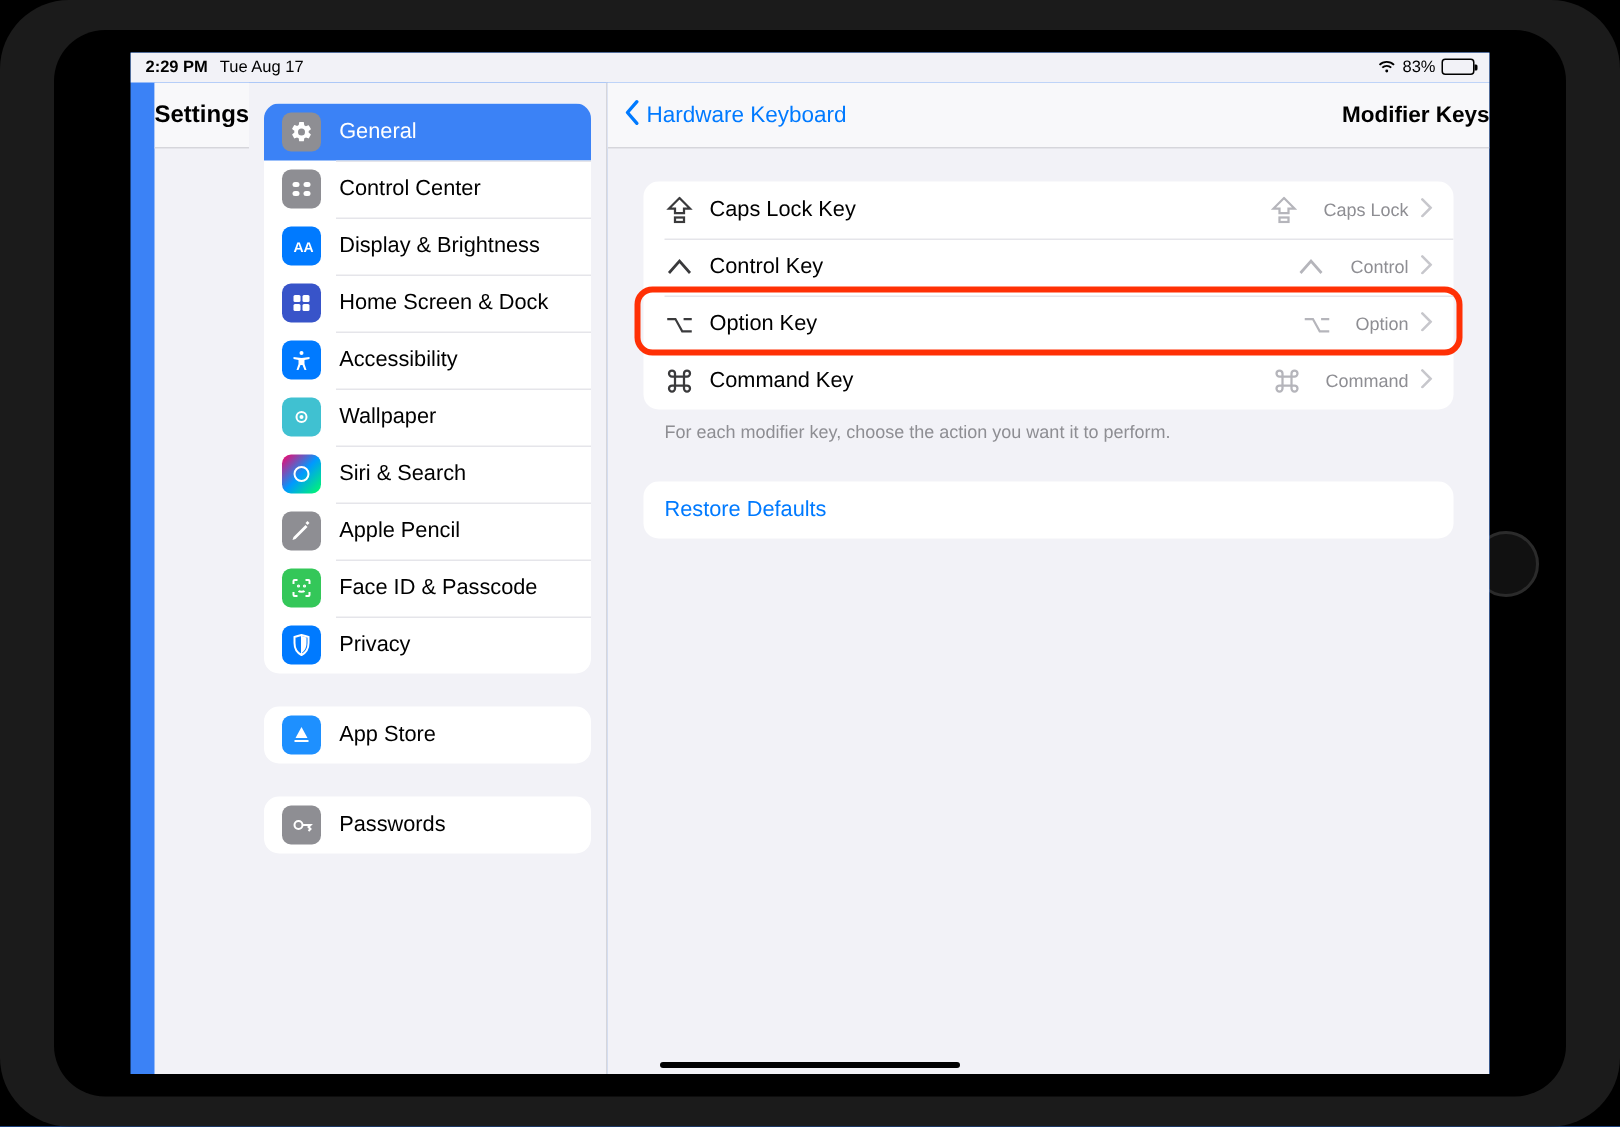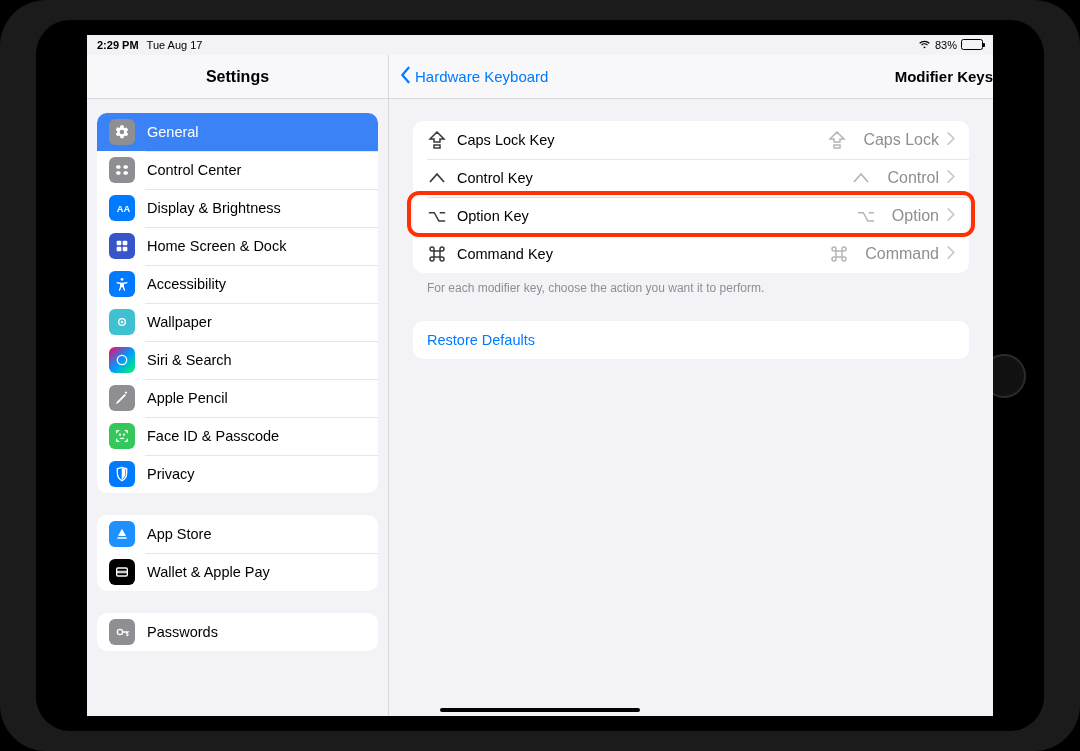--- a/index.html
+++ b/index.html
@@ -80,22 +80,23 @@
   }
   .battery .fill { height: 100%; width: 83%; background: #000; border-radius: 1px 0 0 1px; }
 
   
   .content { flex: 1; display: flex; overflow: hidden; }
   .sidebar {
     width: 302px;
     background: #f2f2f7;
     border-right: 1px solid #d6d6db;
     display: flex;
-    flex-direction: column;
+    flex-direction: row;
     overflow: hidden;
+    margin-left: 16px;
   }
   .sidebar-title {
     height: 44px;
     display: flex;
     align-items: center;
     justify-content: center;
     font-size: 16px;
     font-weight: 600;
     border-bottom: 1px solid #d6d6db;
     background: #f8f8fa;
@@ -201,21 +202,21 @@
     position: absolute; top: 0; left: 14px; right: 0;
     height: 1px; background: #e5e5ea;
   }
   .list-row .symbol {
     width: 20px; height: 16px; display: flex;
     align-items: center; justify-content: center;
     margin-right: 10px; color: #3a3a3c;
   }
   .list-row .symbol.dim { color: #b5b5bb; }
   .list-row .name { flex: 1; }
-  .list-row .val { color: #8e8e93; font-size: 16px; display: flex; align-items: center; gap: 6px; }
+  .list-row .val { color: #8e8e93; font-size: 12px; display: flex; align-items: center; gap: 6px; }
   .list-row .chevron { color: #c7c7cc; margin-left: 8px; }
   .chevron svg { width: 8px; height: 13px; }
   .footer-text {
     font-size: 12px; color: #8e8e93;
     padding: 8px 14px 0 14px;
   }
   .restore-list { margin-top: 26px; }
   .restore-row {
     display: flex;
     align-items: center;
@@ -358,29 +359,20 @@
 
             <div class="group">
               <div class="row">
                 <span class="icon ic-appstore">
                   <svg viewBox="0 0 24 24" fill="#fff">
                       <path d="M12 4l6 11H6l6-11zm-7 13h14v2H5v-2z"></path>
                     </svg>
                 </span>
                 <span class="lbl">App Store</span>
               </div>
-              <div class="row">
-                <span class="icon ic-wallet">
-                  <svg viewBox="0 0 24 24" fill="#fff">
-                      <rect x="4" y="6" width="16" height="12" rx="2" fill="none" stroke="#fff" stroke-width="2"></rect>
-                      <rect x="4" y="10" width="16" height="4" fill="#fff" opacity="0.8"></rect>
-                    </svg>
-                </span>
-                <span class="lbl">Wallet &amp; Apple Pay</span>
-              </div>
             </div>
 
             <div class="group">
               <div class="row">
                 <span class="icon ic-pass">
                   <svg viewBox="0 0 24 24" fill="#fff">
                       <circle cx="9" cy="12" r="4" fill="none" stroke="#fff" stroke-width="2"></circle>
                       <path d="M13 12h8l-2 2 2 2-2 2" fill="none" stroke="#fff" stroke-width="2"></path>
                     </svg>
                 </span>

